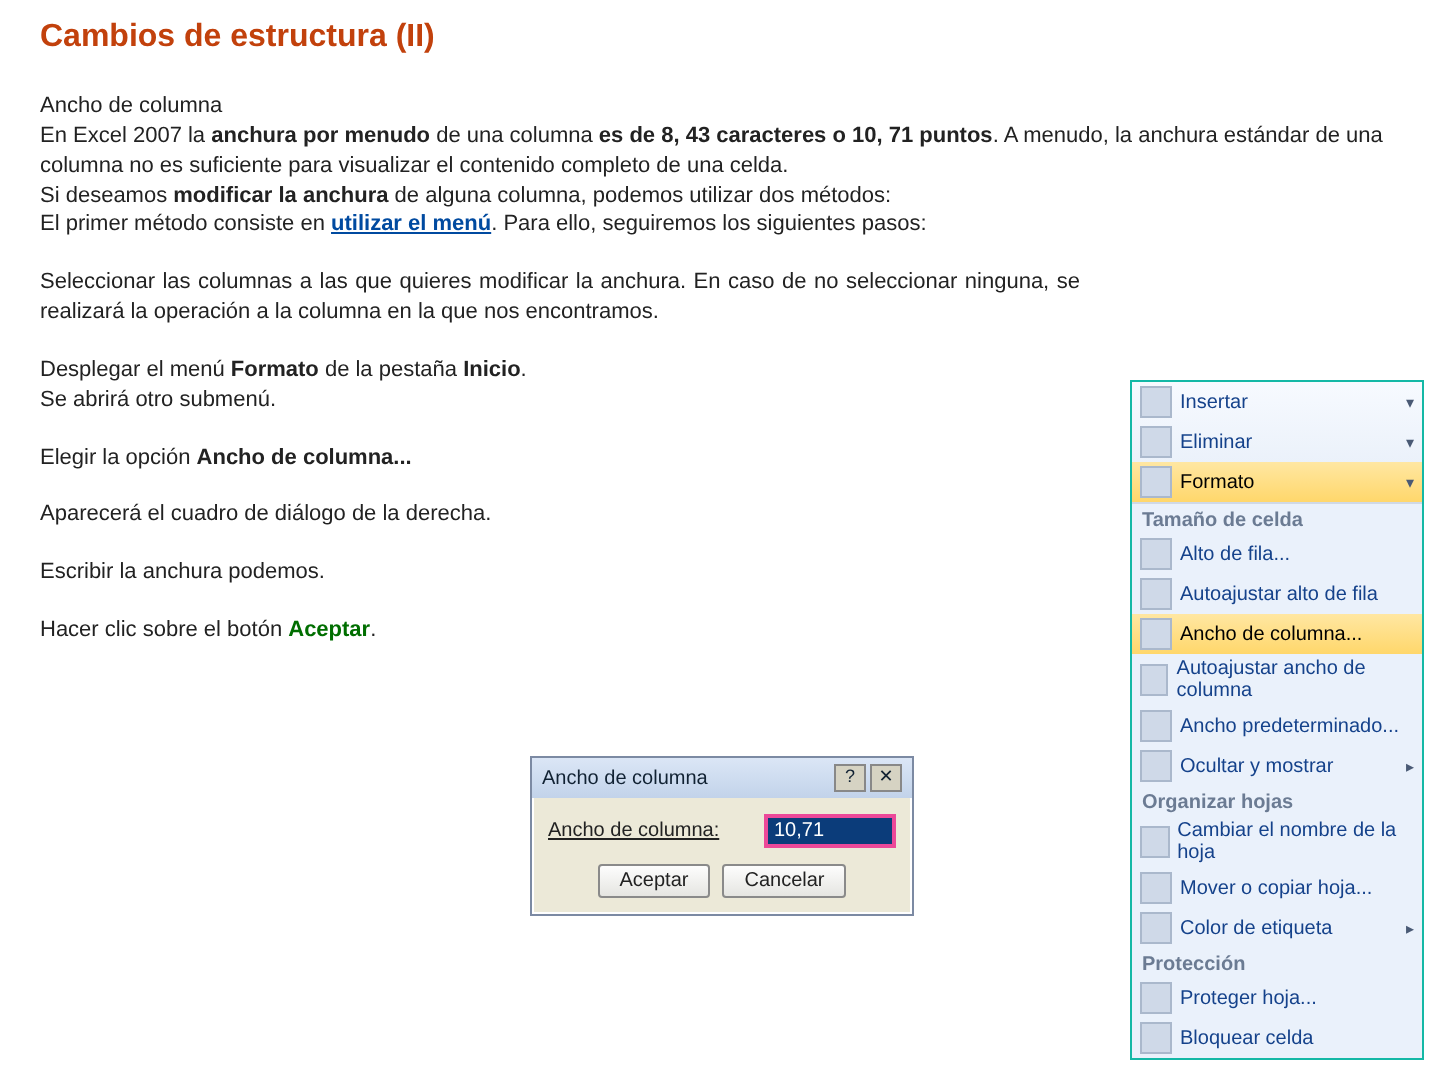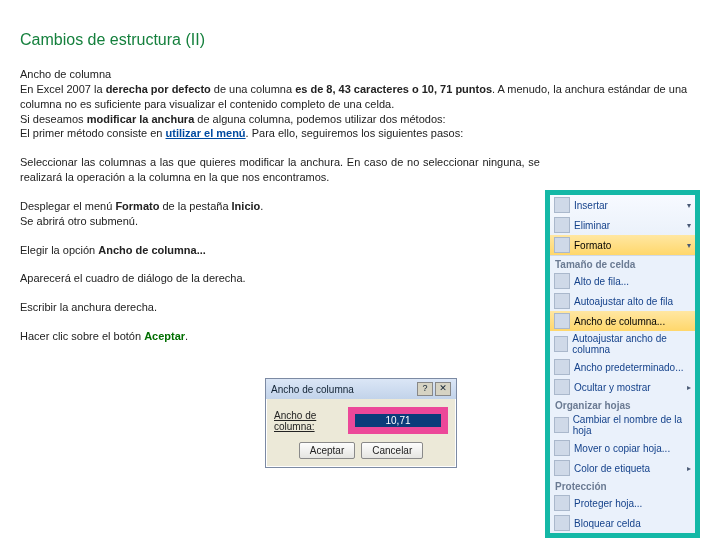--- a/index.html
+++ b/index.html
@@ -1,68 +1,68 @@
 <!DOCTYPE html>
 <html><head>
 <meta charset="utf-8">
 <style>
 body{margin:0;font-family:Arial,Helvetica,sans-serif;font-size:11px;color:#222;background:#fff;width:720px;height:540px;overflow:hidden}
 .page{padding:10px 20px;position:relative;width:680px}
-h1{font-size:16px;font-weight:normal;color:#15803d;margin:21px 0 18px 0}
+h1{font-size:16px;font-weight:bold;color:#c2410c;margin:0 0 18px 0}
 .blk{margin:0 0 14px 0;line-height:1.35}
 .b{font-weight:bold}
 .link{color:#004aa0;text-decoration:underline}
 .green{color:#006e00;font-weight:bold}
-.menuimg{position:absolute;right:20px;top:190px;width:145px;background:#eaf1fb;border:5px solid #14b8a6;font-size:10px}
+.menuimg{position:absolute;right:8px;top:190px;width:145px;background:#eaf1fb;border:1px solid #14b8a6;font-size:10px}
 .mgrp{background:linear-gradient(#f7faff,#e5edf8);border-bottom:1px solid #d0d9e6}
 .mrow{display:flex;align-items:center;padding:2px 4px;color:#15428b}
 .mrow.hl{background:linear-gradient(#ffe7a2,#ffd76b);color:#000}
 .ico{width:14px;height:14px;margin-right:4px;background:#cfd9e8;border:1px solid #aab8cc;display:inline-block}
 .ghead{font-size:10px;color:#6b7b93;padding:3px 5px 1px 5px;font-weight:bold}
 .arrow{margin-left:auto;font-size:8px;color:#4a5a75}
 .dlg{position:absolute;left:265px;top:378px;width:190px;background:#ece9d8;border:1px solid #7c8aa3;font-size:10px;box-shadow:0 0 0 1px #fff inset}
 .dlg .tbar{background:linear-gradient(#dbe6f6,#c2d3ea);padding:3px 5px;display:flex;align-items:center;color:#123}
 .dlg .tbar .wbtn{margin-left:auto;width:14px;height:12px;background:#d6d3c3;border:1px solid #888;text-align:center;line-height:11px;font-size:9px}
 .dlg .body{padding:8px}
 .dlg .row{display:flex;align-items:center;margin-bottom:8px}
 .dlg .lbl{flex:1;text-decoration:underline}
-.dlg .inp{width:56px;background:#0b3c7a;color:#fff;border:7px solid #ec4899;padding:1px 15px;text-align:center}
+.dlg .inp{width:56px;background:#0b3c7a;color:#fff;border:2px solid #ec4899;padding:1px 3px;text-align:left}
 .dlg .btns{display:flex;gap:6px;justify-content:center}
 .dlg .btn{border:1px solid #8a8a8a;background:linear-gradient(#fdfdfd,#e5e5e1);padding:2px 10px;border-radius:2px}
 .pair{display:flex;gap:20px;align-items:flex-start}
 .pair .txt{flex:1}
 </style>
 </head>
 <body>
 
 <div class="page">
  <h1>Cambios de estructura (II)</h1>
 
  <div class="blk">
   <span>Ancho de columna</span><br>
-  <span>En Excel 2007 la </span><span class="b">derecha por defecto</span><span> de una columna </span><span class="b">es de 8, 43 caracteres o 10, 71 puntos</span><span>. A menudo, la anchura estándar de una columna no es suficiente para visualizar el contenido completo de una celda.</span><br>
+  <span>En Excel 2007 la </span><span class="b">anchura por menudo</span><span> de una columna </span><span class="b">es de 8, 43 caracteres o 10, 71 puntos</span><span>. A menudo, la anchura estándar de una columna no es suficiente para visualizar el contenido completo de una celda.</span><br>
   <span>Si deseamos </span><span class="b">modificar la anchura</span><span> de alguna columna, podemos utilizar dos métodos:</span><br>
   <span> El primer método consiste en </span><span class="b link">utilizar el menú</span><span>. Para ello, seguiremos los siguientes pasos:</span>
  </div>
 
  <div class="blk" style="text-align:justify;padding-right:160px">Seleccionar las columnas a las que quieres modificar la anchura. En caso de no seleccionar ninguna, se realizará la operación a la columna en la que nos encontramos.</div>
 
  <div class="blk" style="padding-right:160px">
   <span>Desplegar el menú </span><span class="b">Formato</span><span> de la pestaña </span><span class="b">Inicio</span><span>.</span><br>
   <span>Se abrirá otro submenú.</span>
  </div>
 
  <div class="blk">
   <span>Elegir la opción </span><span class="b">Ancho de columna...</span>
  </div>
 
  <div class="pair">
   <div class="txt">
    <div class="blk">Aparecerá el cuadro de diálogo de la derecha.</div>
-   <div class="blk">Escribir la anchura derecha.</div>
+   <div class="blk">Escribir la anchura podemos.</div>
    <div class="blk">
     <span>Hacer clic sobre el botón </span><span class="green">Aceptar</span><span>.</span>
    </div>
   </div>
  </div>
 
  <div class="menuimg">
   <div class="mgrp" id="mtop">
         <div class="mrow">
           <span class="ico"></span>

